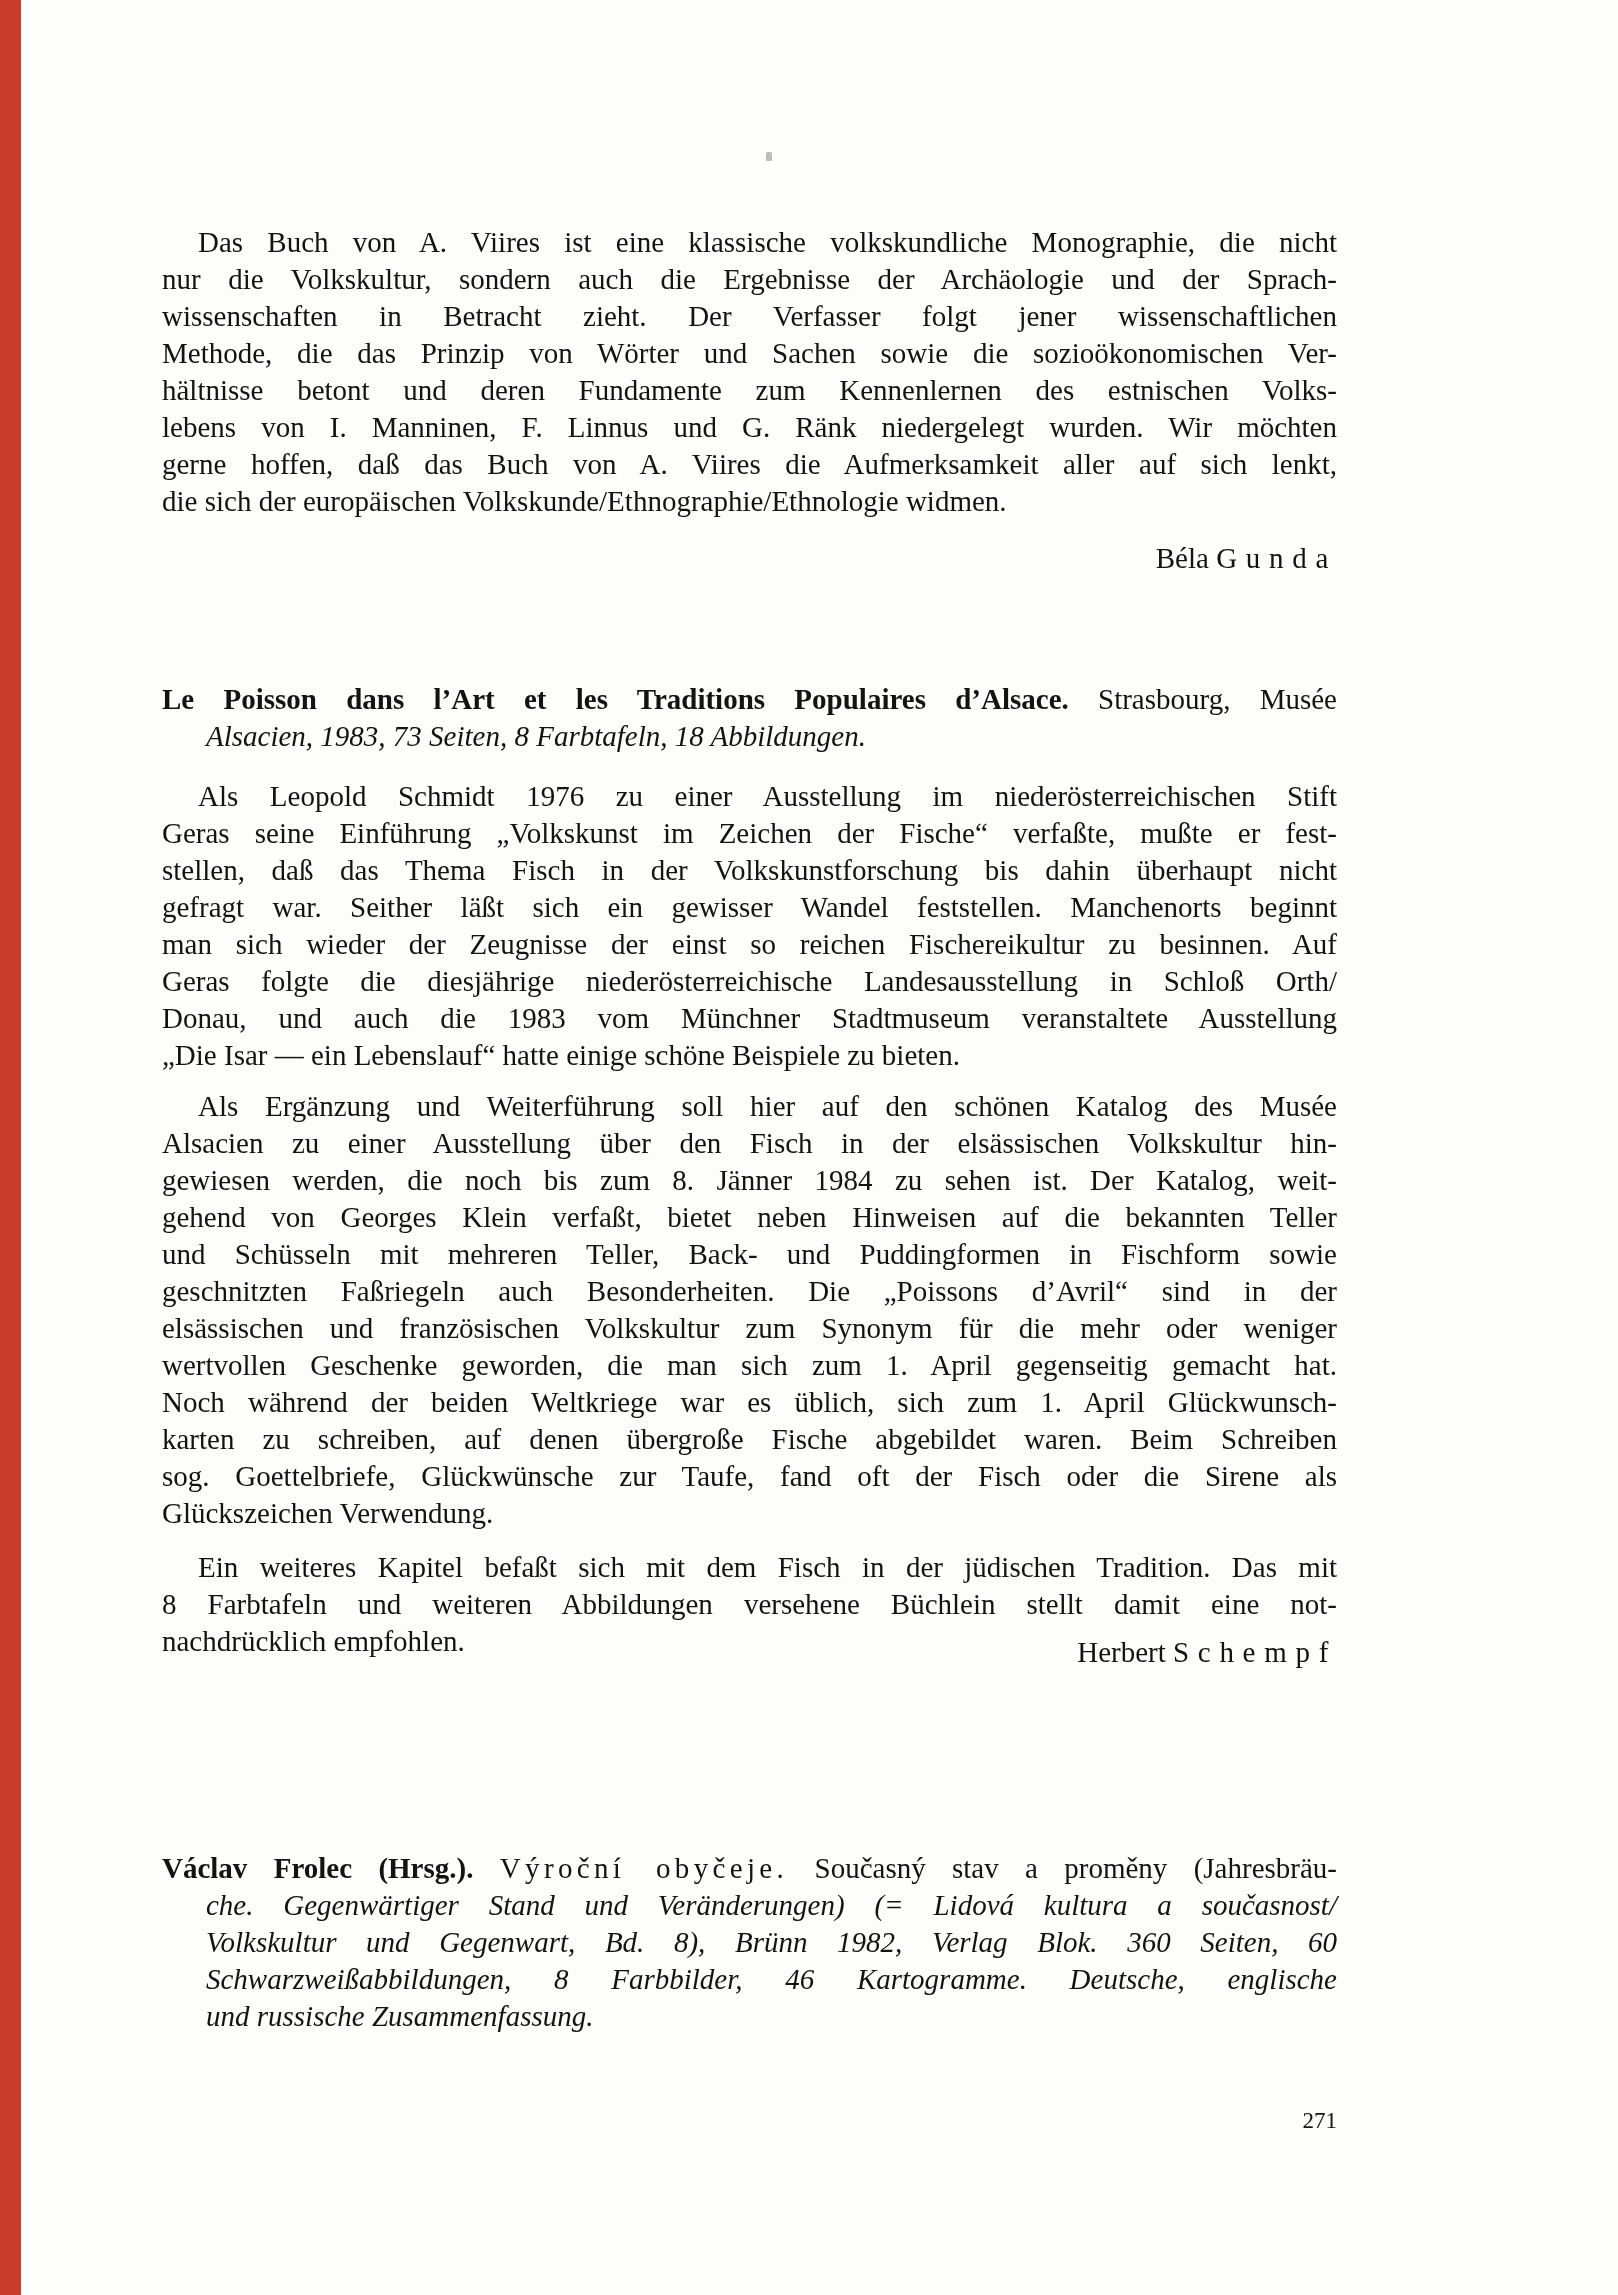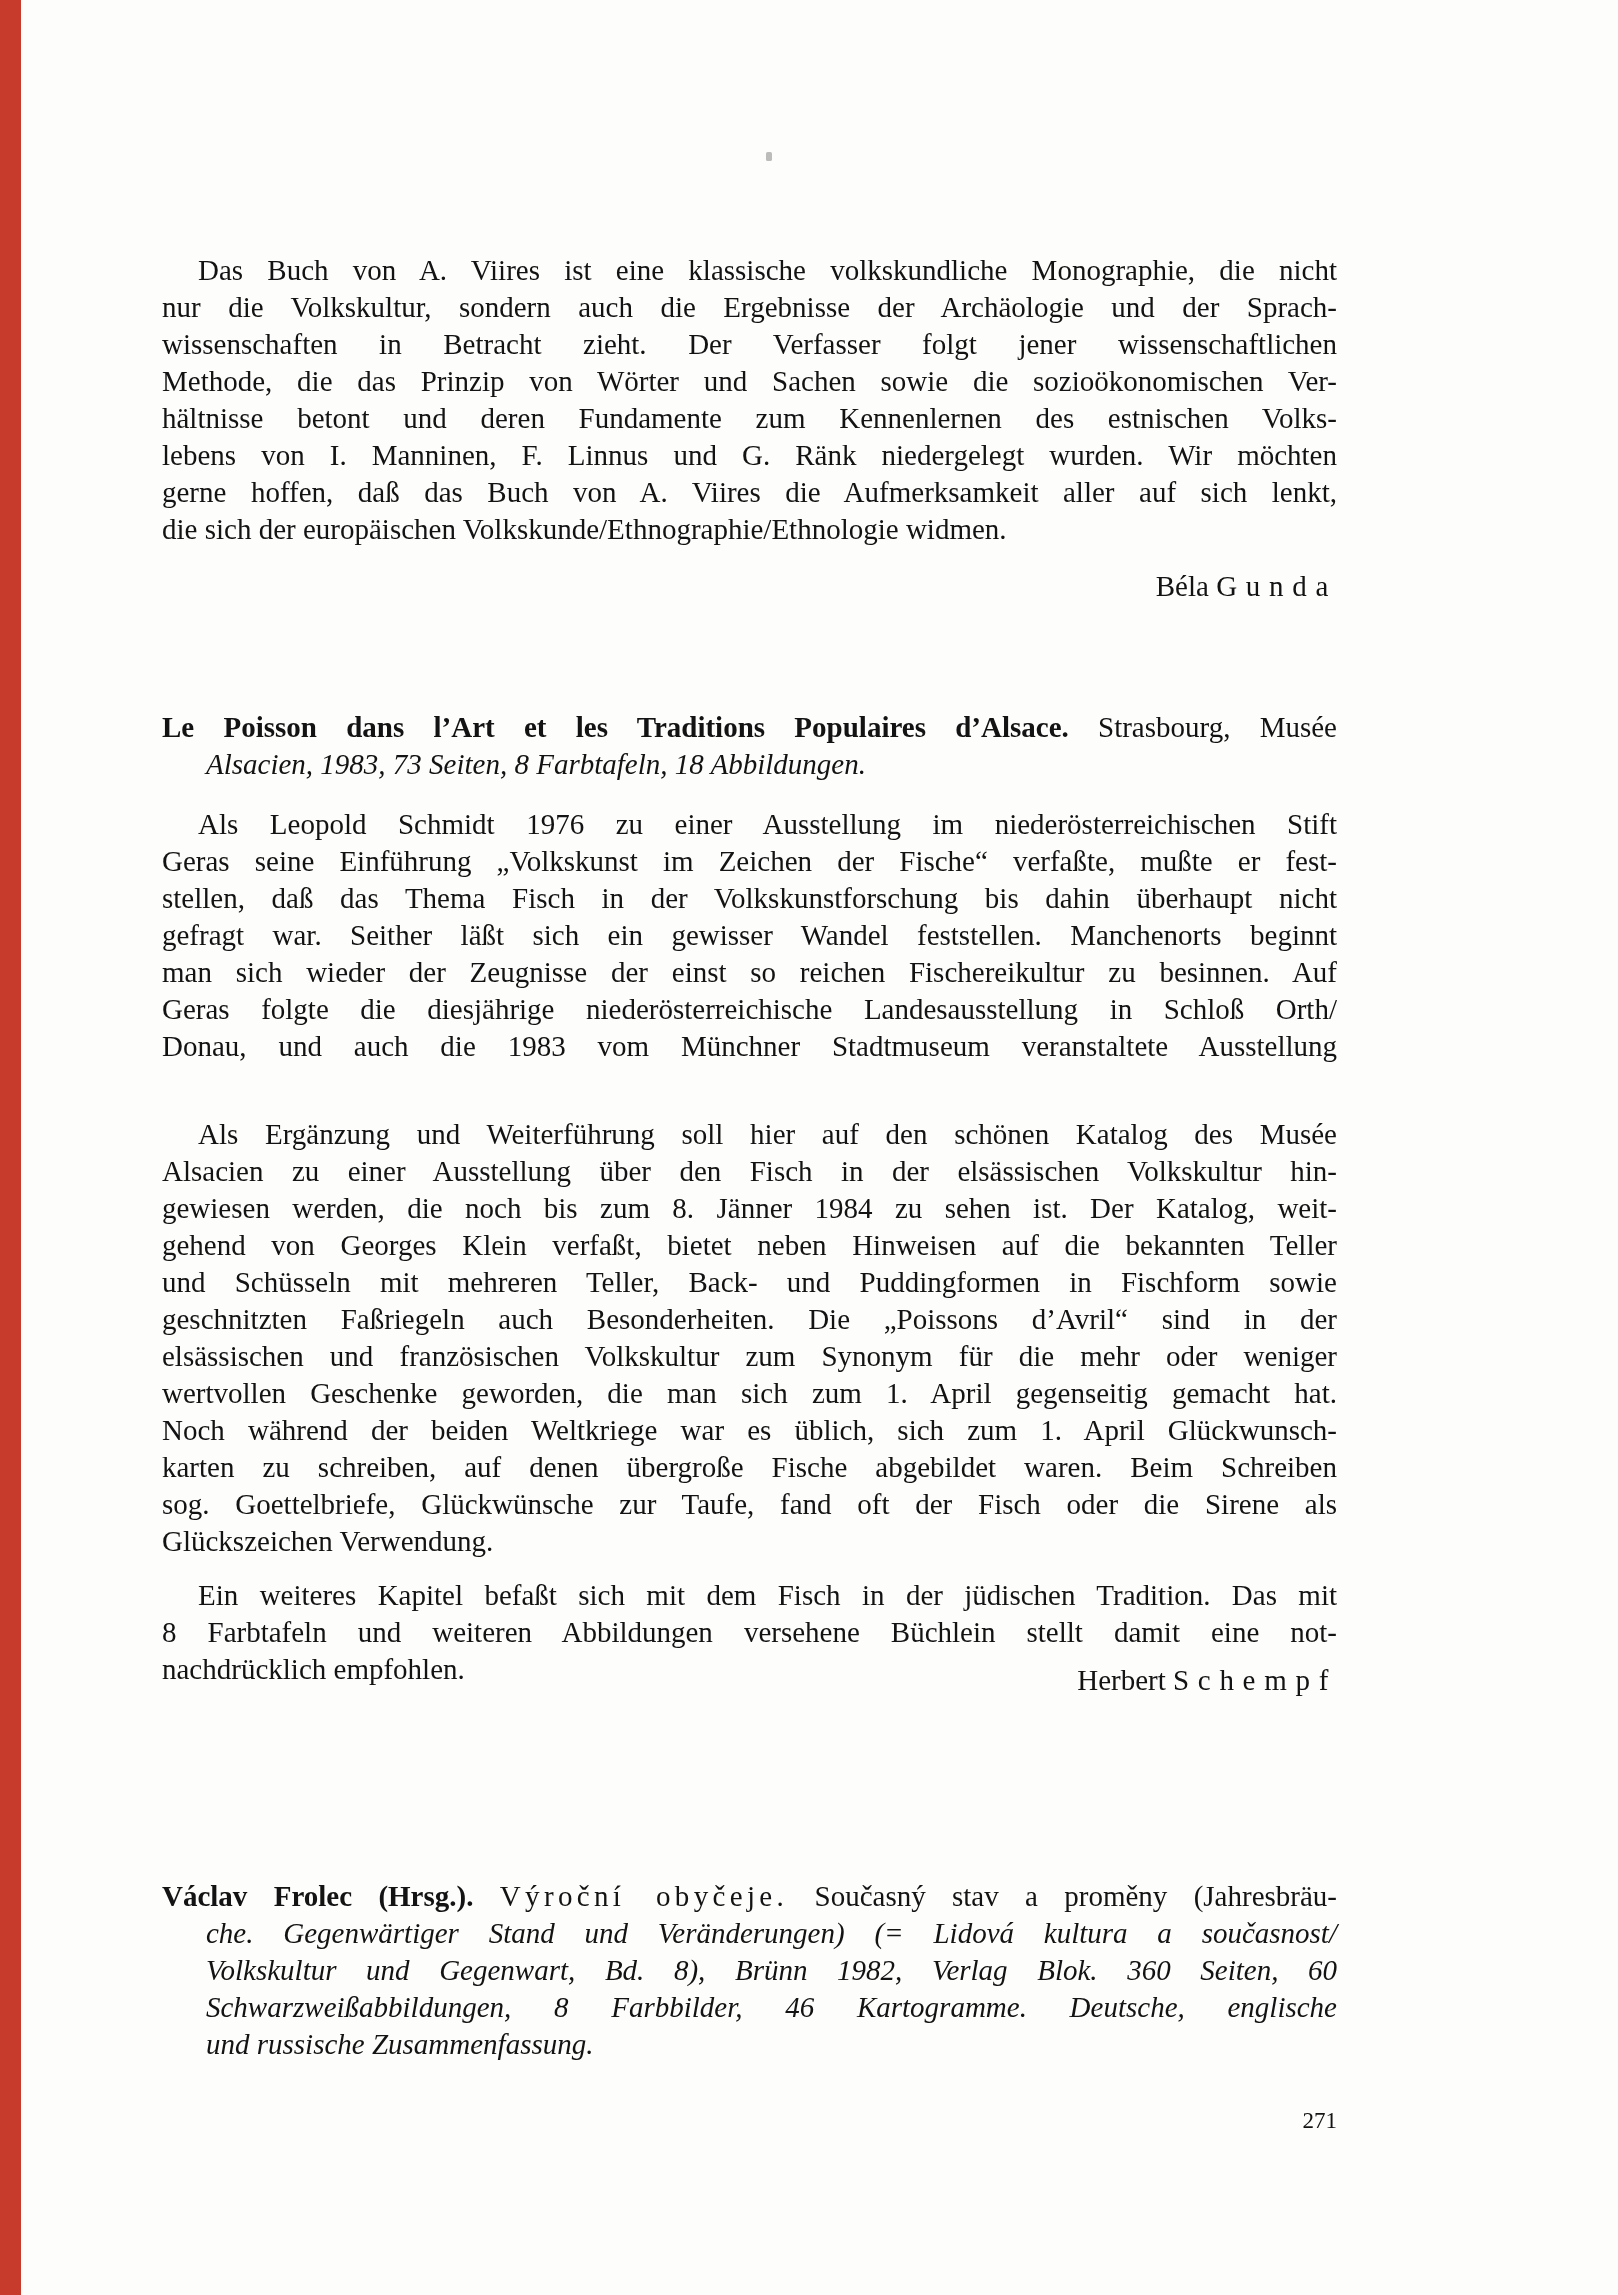--- a/index.html
+++ b/index.html
@@ -4,21 +4,21 @@
 <title>Document</title>
 <style>
   html,body{margin:0;padding:0;}
   body{
     width:1618px;height:2295px;position:relative;overflow:hidden;
     background:#fdfdfc;color:#131313;
     font-family:"Liberation Serif","DejaVu Serif",serif;
     font-size:29px;line-height:37px;
   }
   .edge-strip{position:absolute;left:0;top:0;width:21px;height:2295px;}
-  .blk{position:absolute;left:162px;width:1175px;margin-top:28px;}
+  .blk{position:absolute;left:162px;width:1175px;}
   .ln{text-align:justify;text-align-last:justify;white-space:normal;}
   .ln.end{text-align-last:left;}
   .ln.ind{text-indent:36px;}
   .ln.hang{padding-left:44px;font-style:italic;}
   .sig .ln{text-align:right;text-align-last:right;}
   .bold{font-weight:700;}
   .spaced{letter-spacing:0.15em;}
   .sig .spaced{letter-spacing:0.30em;}
   .pagenum{position:absolute;left:162px;width:1175px;top:2102px;text-align:right;font-size:23px;}
   .speck{position:absolute;left:766px;top:152px;width:5.7px;height:9px;background:#9a9a98;opacity:.65;border-radius:1.6px;}
@@ -50,20 +50,21 @@
   </section>
 
 <section class="blk" style="top:778px">
     <div class="ln ind">Als Leopold Schmidt 1976 zu einer Ausstellung im niederösterreichischen Stift</div>
     <div class="ln">Geras seine Einführung „Volkskunst im Zeichen der Fische“ verfaßte, mußte er fest-</div>
     <div class="ln">stellen, daß das Thema Fisch in der Volkskunstforschung bis dahin überhaupt nicht</div>
     <div class="ln">gefragt war. Seither läßt sich ein gewisser Wandel feststellen. Manchenorts beginnt</div>
     <div class="ln">man sich wieder der Zeugnisse der einst so reichen Fischereikultur zu besinnen. Auf</div>
     <div class="ln">Geras folgte die diesjährige niederösterreichische Landesausstellung in Schloß Orth/</div>
     <div class="ln">Donau, und auch die 1983 vom Münchner Stadtmuseum veranstaltete Ausstellung</div>
+    <div class="ln end">„Die Isar — ein Lebenslauf“ hatte einige schöne Beispiele zu bieten.</div>
   </section>
 
 <section class="blk" style="top:1088px">
     <div class="ln ind">Als Ergänzung und Weiterführung soll hier auf den schönen Katalog des Musée</div>
     <div class="ln">Alsacien zu einer Ausstellung über den Fisch in der elsässischen Volkskultur hin-</div>
     <div class="ln">gewiesen werden, die noch bis zum 8. Jänner 1984 zu sehen ist. Der Katalog, weit-</div>
     <div class="ln">gehend von Georges Klein verfaßt, bietet neben Hinweisen auf die bekannten Teller</div>
     <div class="ln">und Schüsseln mit mehreren Teller, Back- und Puddingformen in Fischform sowie</div>
     <div class="ln">geschnitzten Faßriegeln auch Besonderheiten. Die „Poissons d’Avril“ sind in der</div>
     <div class="ln">elsässischen und französischen Volkskultur zum Synonym für die mehr oder weniger</div>

